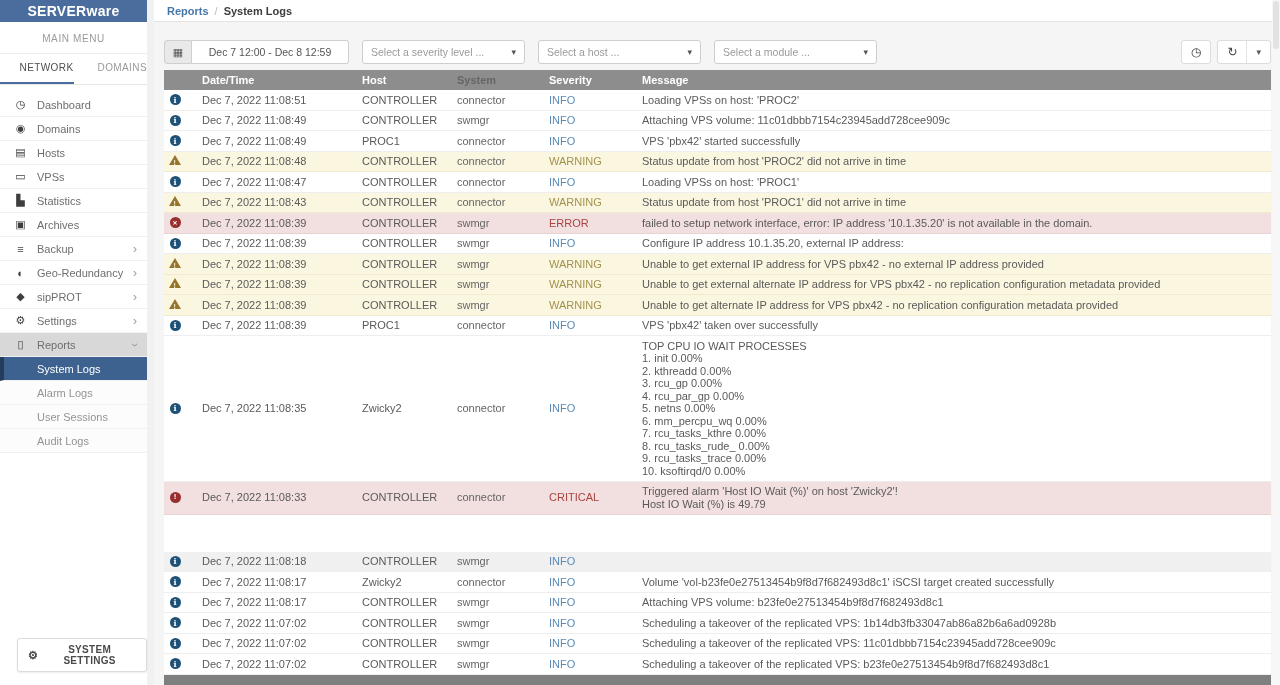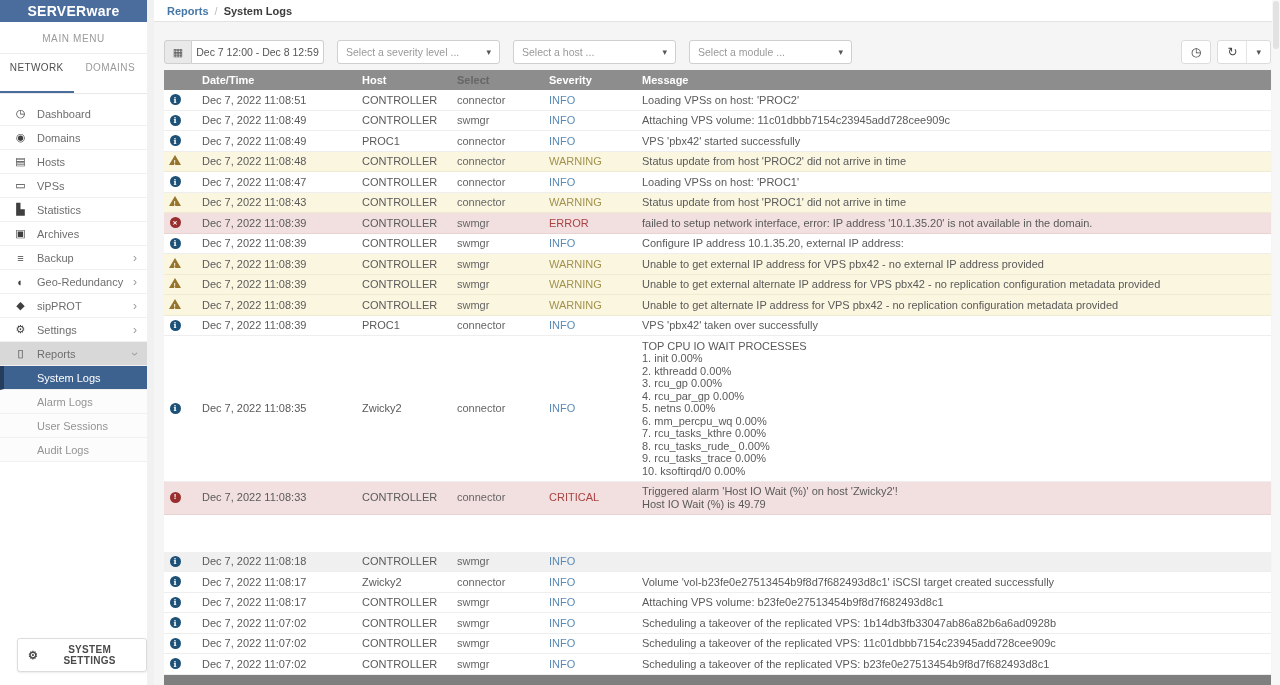--- a/index.html
+++ b/index.html
@@ -7,21 +7,21 @@
     font-family:"Liberation Sans", sans-serif; }
 
   
   .sidebar { position:fixed; left:0; top:0; width:154px; height:685px; background:#fff;
     border-right:7px solid #f1f1f1; z-index:5; }
   .brand { height:22px; background:#4a6d9e; color:#fff; font-size:14px; font-weight:bold;
     display:flex; align-items:center; justify-content:center; letter-spacing:.3px; }
   .main-menu { font-size:10px; color:#9a9a9a; text-align:center; padding:11px 0 9px;
     letter-spacing:.6px; border-bottom:1px solid #ededed; }
   .side-tabs { display:flex; border-bottom:1px solid #e8e8e8; }
-  .side-tab { flex:1; text-align:center; font-size:10px; padding:8px 0 18px; color:#9a9a9a;
+  .side-tab { flex:1; text-align:right; font-size:10px; padding:8px 0 9px; color:#9a9a9a;
     letter-spacing:.4px; cursor:pointer; }
   .side-tab.active { color:#4e4e4e; border-bottom:2px solid #4a6d9e; }
   .menu { margin-top:8px; }
   .mi { display:flex; align-items:center; height:24px; padding:0 10px 0 13px; font-size:11px;
     color:#6e6e6e; border-bottom:1px solid #f0f0f0; cursor:pointer; }
   .mi .ic { width:15px; color:#3f3f3f; font-size:11px; text-align:center; font-style:normal; }
   .mi .lbl { margin-left:9px; }
   .mi .chev { margin-left:auto; color:#9a9a9a; font-size:12px; line-height:1; }
   .mi.expanded { background:#d8d8d8; }
   .mi.expanded .chev { transform:rotate(90deg); }
@@ -42,21 +42,21 @@
   .crumb-sep { color:#bcbcbc; font-weight:normal; }
   .crumb-cur { color:#3c3c3c; }
 
   .content { padding:18px 9px 0 10px; }
 
   
   .filters { display:flex; gap:13px; height:24px; margin-bottom:6px; align-items:stretch; }
   .date-group { display:flex; }
   .cal-btn { width:28px; background:#e9e9e9; border:1px solid #cfcfcf; border-radius:3px 0 0 3px;
     display:flex; align-items:center; justify-content:center; color:#5a5a5a; font-size:11px; cursor:pointer; }
-  .date-input { width:132px; background:#fff; border:1px solid #cfcfcf; border-left:0;
+  .date-input { width:157px; background:#fff; border:1px solid #cfcfcf; border-left:0;
     border-radius:0 3px 3px 0; font-size:10.5px; color:#555; display:flex; align-items:center;
     justify-content:center; }
   .select { width:163px; background:#fff; border:1px solid #cfcfcf; border-radius:3px;
     font-size:10.5px; color:#9a9a9a; display:flex; align-items:center; padding:0 8px; cursor:pointer; }
   .select::after { content:"▾"; margin-left:auto; color:#555; font-size:9px; }
   .tools { margin-left:auto; display:flex; gap:6px; }
   .tbtn { background:#fff; border:1px solid #dcdcdc; border-radius:3px; display:flex;
     align-items:center; padding:0 9px; color:#444; font-size:12px; cursor:pointer; }
   .tbtn.split { padding:0; }
   .tbtn.split .half { padding:0 9px; display:flex; align-items:center; height:100%; }
@@ -209,21 +209,21 @@
           <span class="half">▾</span>
         </button>
       </div>
     </div>
 
     <div class="ltable">
       <div class="thead">
         <span class="c-icon"></span>
         <span class="c-date">Date/Time</span>
         <span class="c-host">Host</span>
-        <span class="c-mod">Select</span>
+        <span class="c-mod">System</span>
         <span class="c-sev">Severity</span>
         <span class="c-msg">Message</span>
       </div>
 
       <div class="trow" data-sev="info">
           <span class="c-icon">
             <i class="sev-icon"></i>
           </span>
           <span class="c-date">Dec 7, 2022 11:08:51</span>
           <span class="c-host">CONTROLLER</span>

